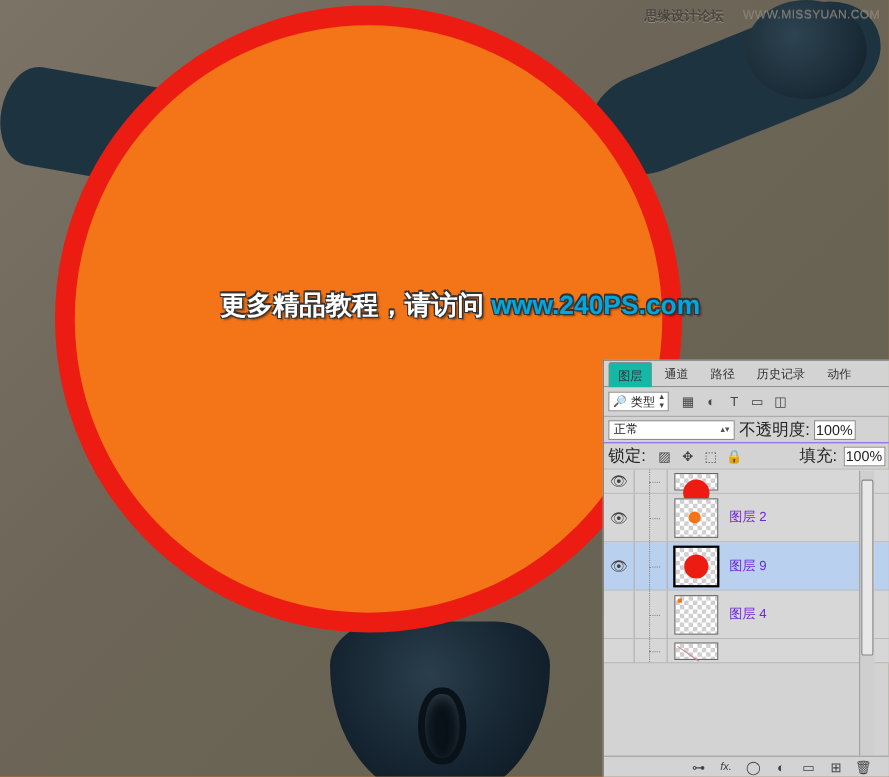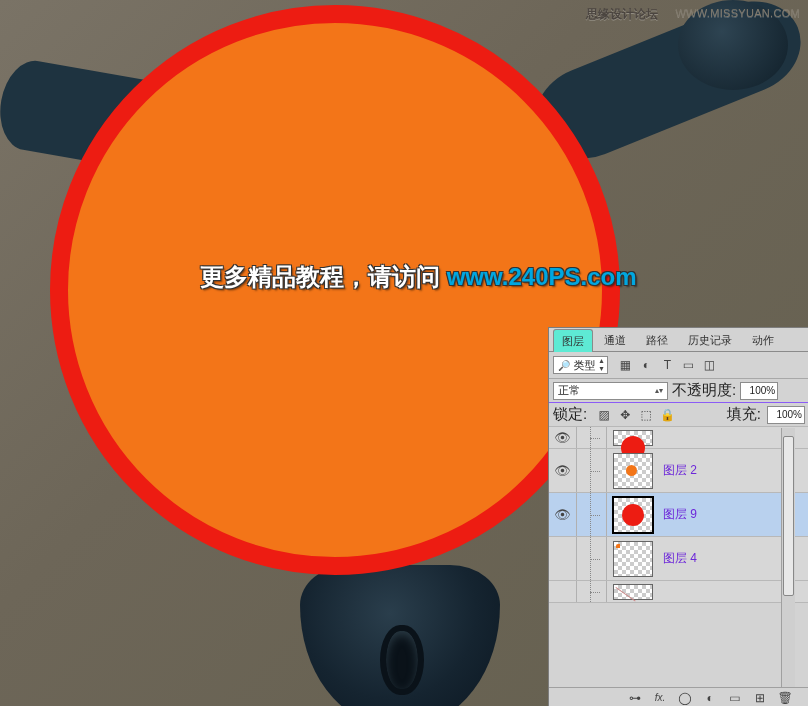--- a/index.html
+++ b/index.html
@@ -74,21 +74,21 @@
   .panel-tabs {
     display: flex; align-items: flex-end; height: 24px;
     background: #d3d3d3; border-bottom: 1px solid #8a8a8a; padding-left: 4px;
   }
   .panel-tab {
     padding: 4px 8px 3px; font-size: 11px; color: #333;
     border: 1px solid transparent; border-bottom: none; margin-right: 2px;
     cursor: pointer;
   }
   .panel-tab.active {
-    background: #5eead4; border-color: #8a8a8a; border-radius: 3px 3px 0 0;
+    background: #14b8a6; border-color: #8a8a8a; border-radius: 3px 3px 0 0;
     position: relative; top: 1px;
   }
 
   .filter-row {
     display: flex; align-items: center; height: 27px; padding: 0 4px;
     border-bottom: 1px solid #a8a8a8; background: #d3d3d3; gap: 4px;
   }
   .filter-kind {
     display: inline-flex; align-items: center; height: 18px; 
     border: 1px solid #8c8c8c; background: #fff; padding: 0 4px; font-size: 11px;
@@ -104,21 +104,21 @@
   }
   .drop {
     height: 18px; border: 1px solid #8c8c8c; background: #fff;
     display: inline-flex; align-items: center; padding: 0 4px; font-size: 11px;
   }
   .drop.blend { width: 115px; justify-content: space-between; }
   .lbl { font-size: 15px; color: #222; }
   .pct {
     height: 18px; width: 38px; border: 1px solid #8c8c8c; background: #fff;
     display: inline-flex; align-items: center; justify-content: flex-end;
-    padding: 0 2px; font-size: 10px;
+    padding: 0 2px; font-size: 13px;
   }
 
   .lock-row {
     display: flex; align-items: center; height: 24px; padding: 0 4px;
     border-bottom: 1px solid #b8b8b8; gap: 6px;
   }
   .lock-icons { display: flex; gap: 7px; color:#444; margin-left:4px; }
   .lock-icons span { width: 14px; text-align:center; font-size: 12px; }
 
   .layer-scroll {

